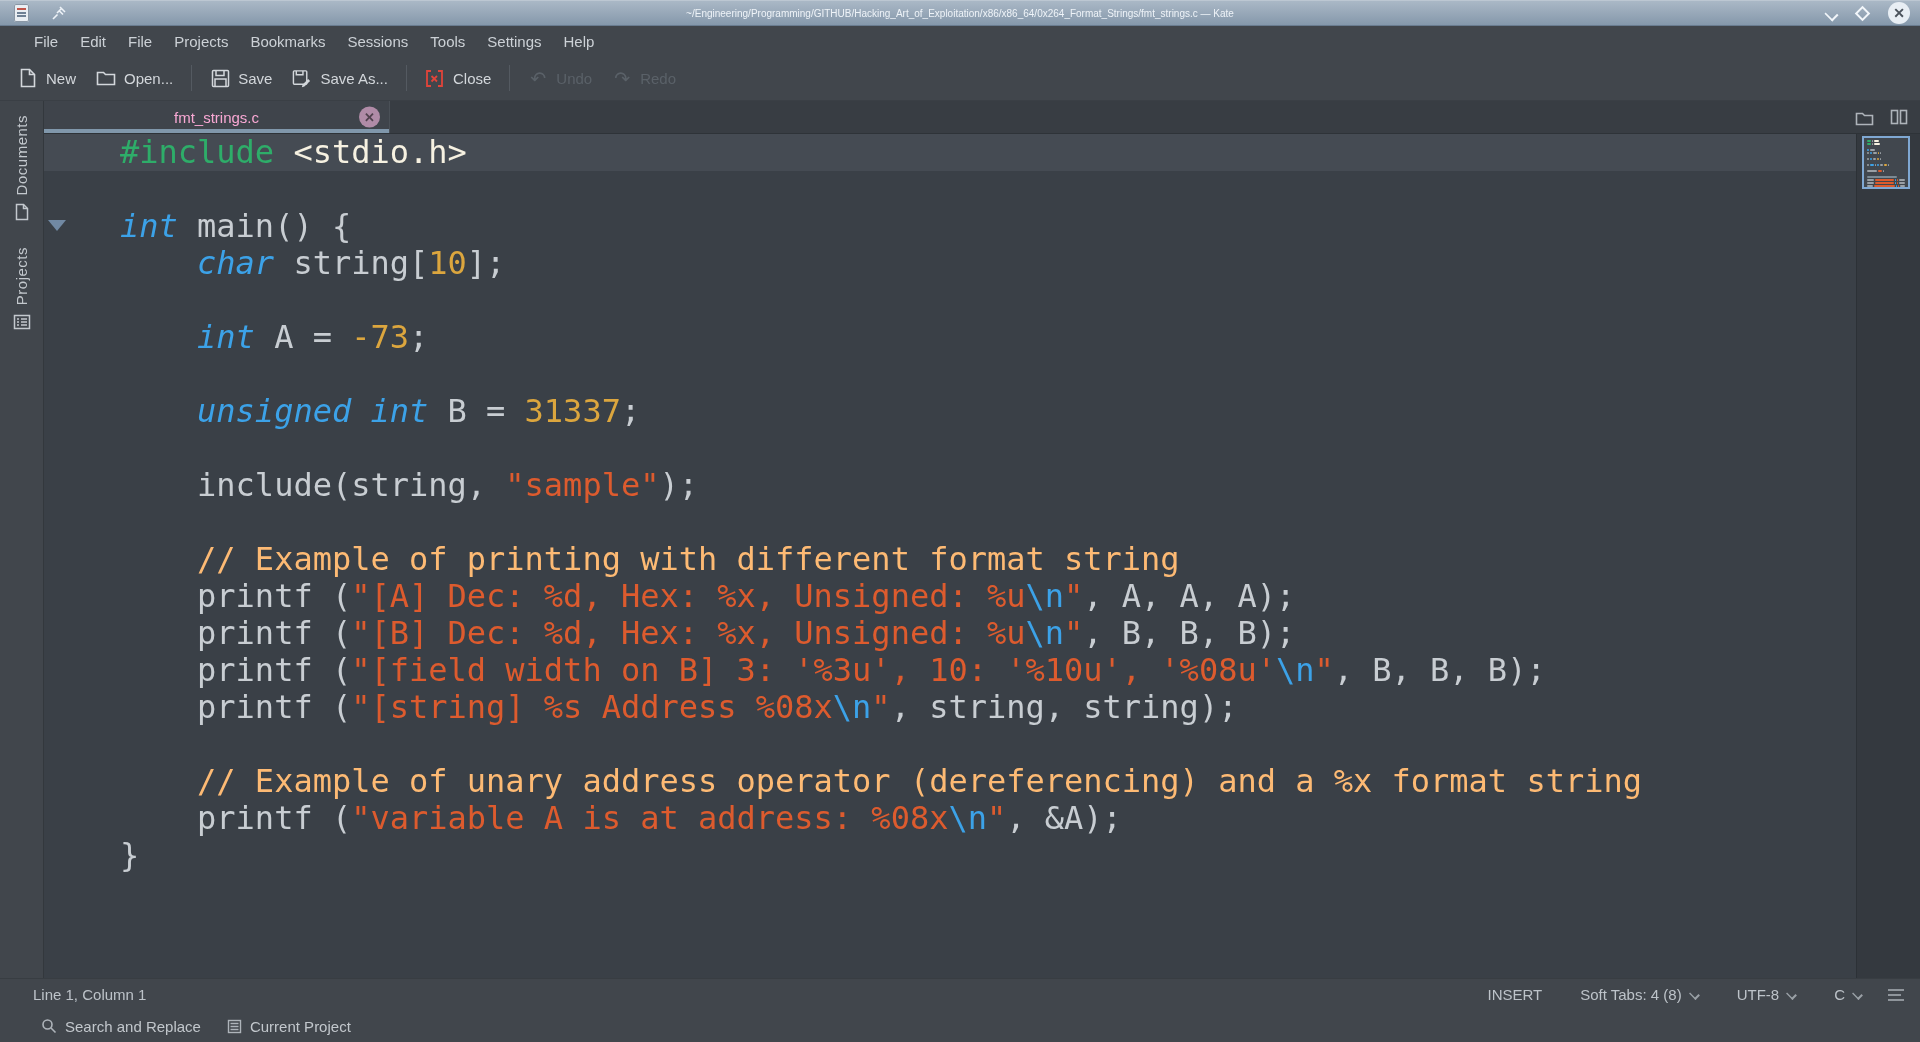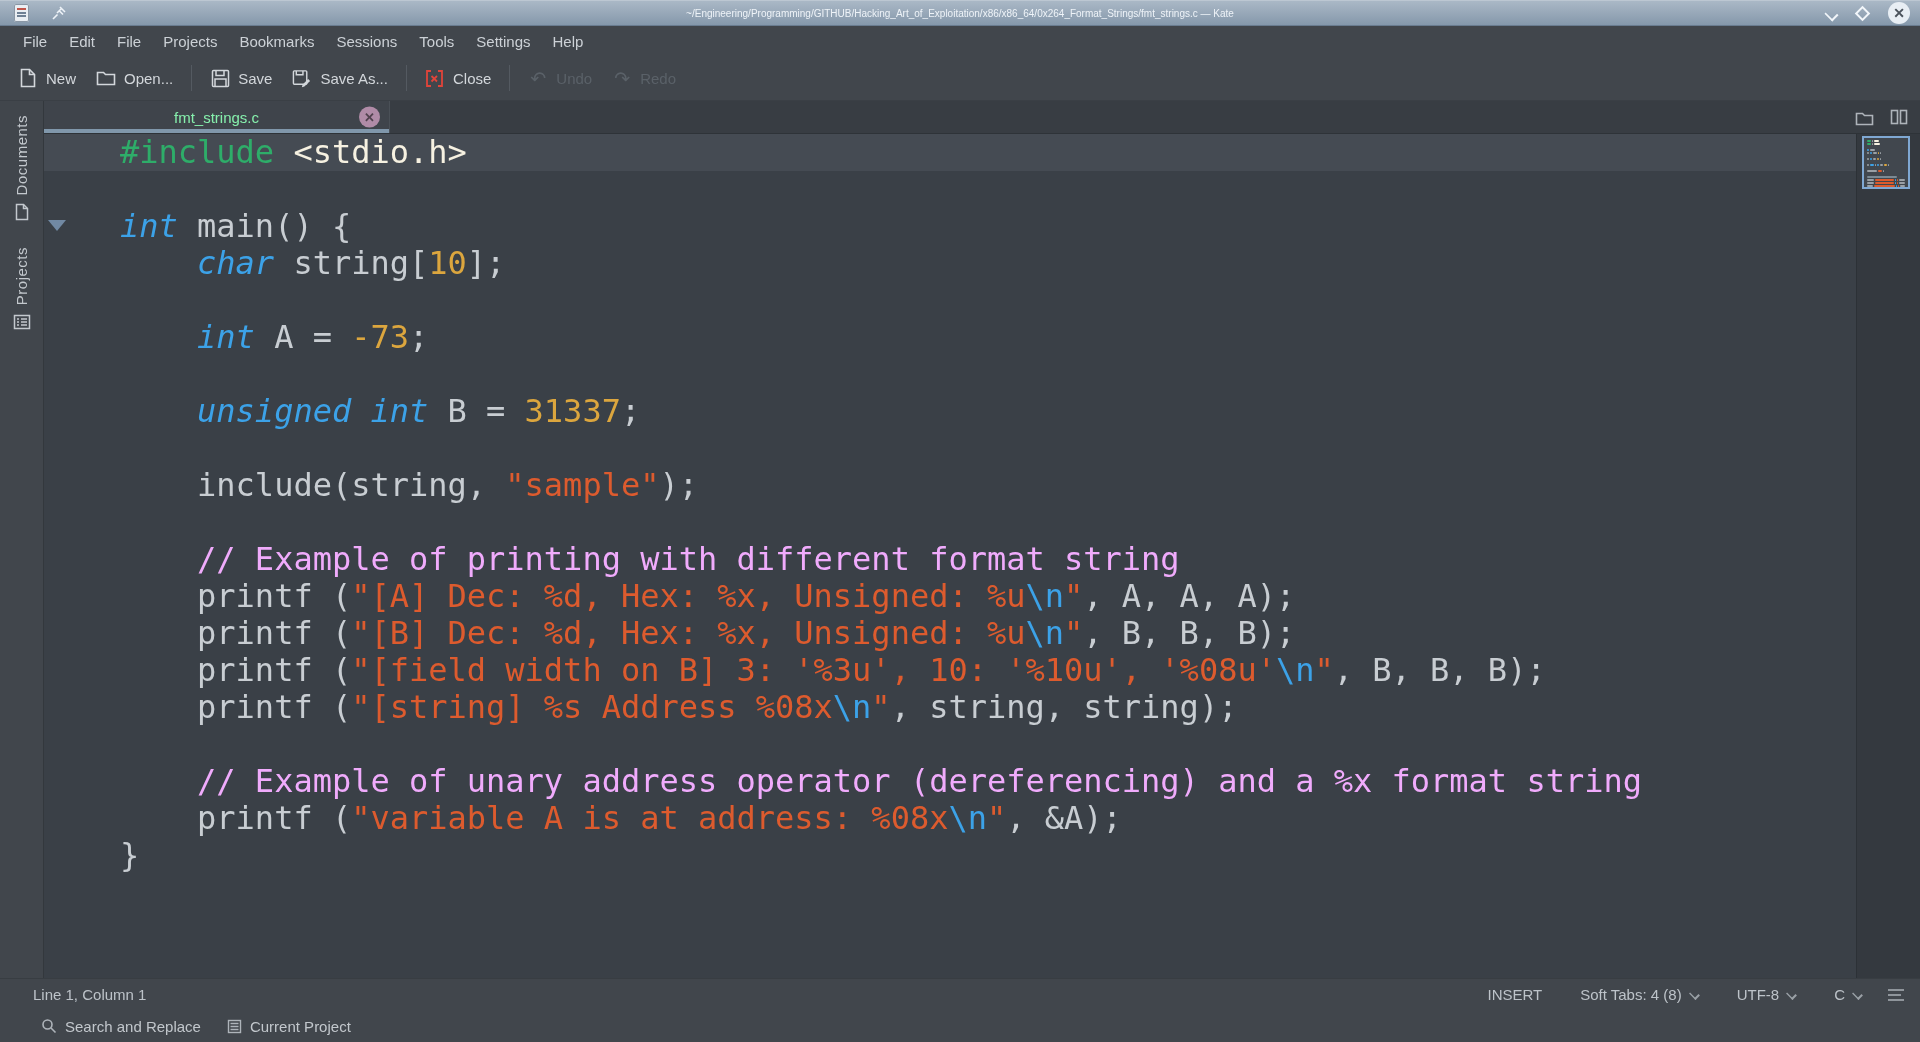--- a/index.html
+++ b/index.html
@@ -18,21 +18,21 @@
   .title-text { position:absolute; left:0; right:0; text-align:center; color:#eef3f8; font-size:10px; pointer-events:none; }
   .win-controls { margin-left:auto; display:flex; align-items:center; gap:20px; padding-right:10px; }
   .ctl-min { width:12px; height:12px; position:relative; }
   .ctl-min::before { content:""; position:absolute; left:1px; top:2px; width:9px; height:9px;
     border-right:2px solid #f2f6fa; border-bottom:2px solid #f2f6fa; transform:rotate(45deg) scale(1,0.8); }
   .ctl-max { width:11px; height:11px; border:2px solid #f2f6fa; transform:rotate(45deg); }
   .ctl-close { width:22px; height:22px; border-radius:50%; background:#e8eef4; display:flex; align-items:center; justify-content:center;
     color:#4b535c; font-size:14px; font-weight:bold; }
 
   
-  .menubar { height:30px; flex:0 0 30px; background:#41464c; display:flex; align-items:center; padding-left:12px; }
+  .menubar { height:30px; flex:0 0 30px; background:#41464c; display:flex; align-items:center; padding-left:23px; }
   .menu-item { color:#ccd1d6; font-size:15px; padding:4px 11px; cursor:default; }
 
   
   .toolbar { height:45px; flex:0 0 45px; background:#41464c; display:flex; align-items:center; padding-left:8px; border-bottom:1px solid #3a3f45; }
   .tb-btn { display:flex; align-items:center; gap:8px; padding:6px 10px; color:#d3d7db; font-size:15px; }
   .tb-btn.disabled { color:#5a6168; }
   .tb-sep { width:1px; height:26px; background:#545a61; margin:0 8px; }
   .tb-icon { width:20px; height:20px; display:flex; align-items:center; justify-content:center; }
   .tb-icon svg { display:block; }
   .undo-glyph { font-size:19px; line-height:1; }
@@ -46,42 +46,42 @@
   .side-tab { display:flex; flex-direction:column; align-items:center; gap:8px; color:#c3c8cd; font-size:15px; }
   .side-tab .vlabel { writing-mode:vertical-rl; transform:rotate(180deg); letter-spacing:0.5px; }
   .side-tab svg { display:block; }
 
   .editor-col { flex:1; display:flex; flex-direction:column; min-width:0; }
 
   
   .tabbar { height:33px; flex:0 0 33px; background:#383d43; display:flex; align-items:stretch; border-bottom:1px solid #2e3338; }
   .doc-tab { width:346px; background:#3f444b; position:relative; display:flex; align-items:center; justify-content:center;
     border-right:1px solid #4a5057; }
-  .doc-tab .tab-label { color:#86efac; font-size:15px; }
+  .doc-tab .tab-label { color:#f9a8d4; font-size:15px; }
   .tab-close { position:absolute; right:9px; top:50%; transform:translateY(-50%); width:21px; height:21px; border-radius:50%;
     background:#b08ba7; color:#51424e; font-size:13px; font-weight:bold; display:flex; align-items:center; justify-content:center; }
   .tab-underline { position:absolute; left:0; right:0; bottom:0; height:4px; background:#8097ab; }
   .tabbar-spacer { flex:1; }
   .tabbar-icons { display:flex; align-items:center; gap:16px; padding-right:12px; }
   .tabbar-icons svg { display:block; }
 
   
   .editor-wrap { flex:1; display:flex; min-height:0; background:#3a4047; position:relative; }
   .code-area { flex:1; position:relative; overflow:hidden; font-family:"DejaVu Sans Mono", monospace; font-size:32px; line-height:37px; }
   .code-line { height:37px; white-space:pre; position:relative; padding-left:76px; color:#c8cdd2; }
   .code-line.current { background:#454b53; }
   .gutter-mark { position:absolute; left:4px; top:12px; width:0; height:0;
     border-left:9px solid transparent; border-right:9px solid transparent; border-top:11px solid #7189a3; }
   .tok-pp  { color:#2ead69; }
   .tok-inc { color:#f6f1e1; }
   .tok-kw  { color:#3ca2e8;font-style:italic; }
   .tok-num { color:#dca63e; }
   .tok-str { color:#dd5b2e; }
   .tok-esc { color:#3ca2e8; }
-  .tok-com { color:#f0abfc; }
+  .tok-com { color:#fdba74; }
   .tok-def { color:#c8cdd2; }
 
   
   .minimap-col { width:64px; flex:0 0 64px; background:#34393f; border-left:1px solid #2c3136; position:relative; }
   .minimap-view { position:absolute; top:2px; left:5px; width:48px; height:53px; border:2px solid #7fa8d3; background:#41474e; padding:2px 3px; overflow:hidden; }
   .mm-row { height:2px; margin-bottom:1px; display:flex; gap:1px; }
   .mm-seg { height:2px; border-radius:1px; }
   .mm-pp{background:#2ead69} .mm-inc{background:#f6f1e1} .mm-kw{background:#3ca2e8}
   .mm-num{background:#dca63e} .mm-str{background:#dd5b2e} .mm-esc{background:#3ca2e8}
   .mm-com{background:#7b8a94} .mm-def{background:#9aa0a6}

